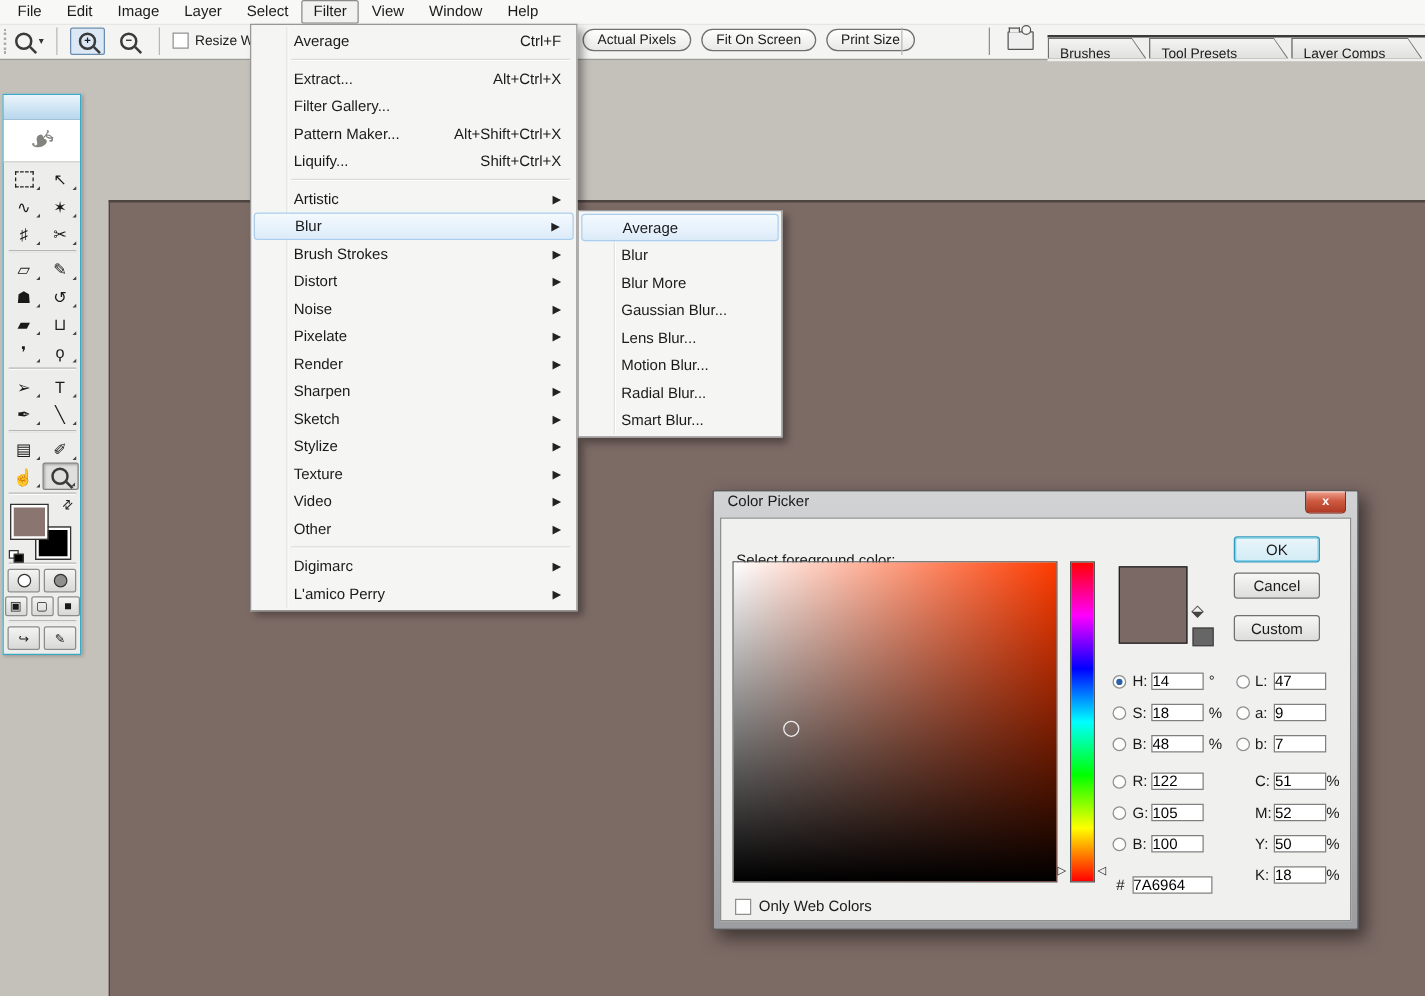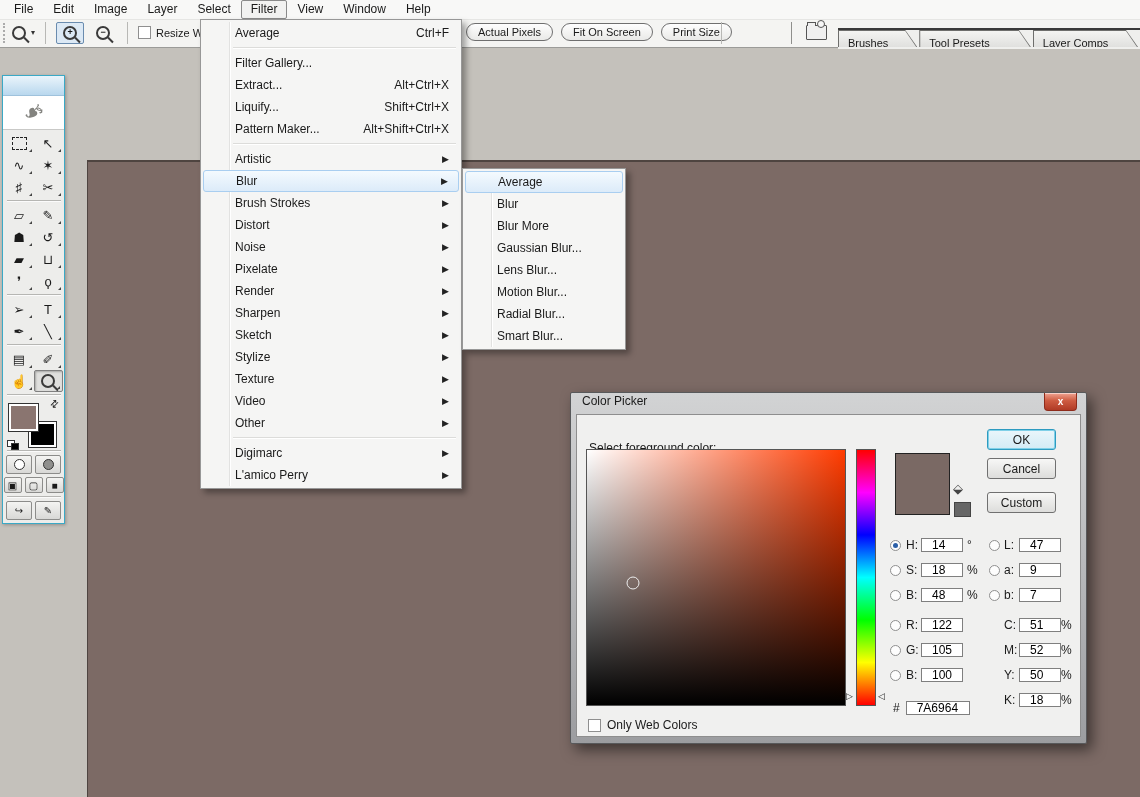--- a/index.html
+++ b/index.html
@@ -117,21 +117,21 @@
   .dbtn{position:absolute;left:410px;width:69px;height:21px;border:1px solid #707070;border-radius:3px;
         background:linear-gradient(#F7F7F6,#DDDDDB);font-size:12px;display:flex;
         align-items:center;justify-content:center;box-sizing:border-box;}
   .dbtn.focus{border:1px solid #2E9BC0;box-shadow:0 0 0 1px #7FD0E8 inset;background:linear-gradient(#EAF6FB,#D2EBF5);}
   .vrow{position:absolute;height:20px;display:flex;align-items:center;font-size:12px;}
   .radio{width:11px;height:11px;border:1px solid #8F8F8F;border-radius:50%;background:#FDFDFD;
         position:relative;display:inline-block;box-sizing:border-box;}
   .radio.sel::after{content:"";position:absolute;left:2px;top:2px;width:5px;height:5px;
         border-radius:50%;background:#2B5FA8;}
   .vrow input{border:1px solid #7F7F7F;background:#FFF;height:14px;font-size:12px;
-        font-family:"Liberation Sans",sans-serif;padding:0 10px;box-sizing:border-box;}
+        font-family:"Liberation Sans",sans-serif;padding:0 0;box-sizing:border-box;}
   .vlabel{display:inline-block;}
   .webrow{position:absolute;left:11px;top:303px;display:flex;align-items:center;gap:6px;font-size:12px;}
 </style>
 </head>
 <body>
 
 <div class="canvas"></div>
 
 <div class="menubar" id="menubar">
     <span class="mi">File</span>
@@ -293,33 +293,33 @@
 </div>
 
 <div class="menu" style="left:200px;top:19px;width:262px;" id="filtermenu">
   <div class="gutterline"></div>
 <div class="mitem">
       <span>Average</span>
       <span class="sc">Ctrl+F</span>
     </div>
     <div class="msep"></div>
     <div class="mitem">
-      <span>Filter Gallery...</span>
-    </div>
-    <div class="mitem">
       <span>Extract...</span>
       <span class="sc">Alt+Ctrl+X</span>
     </div>
     <div class="mitem">
+      <span>Filter Gallery...</span>
+    </div>
+    <div class="mitem">
+      <span>Pattern Maker...</span>
+      <span class="sc">Alt+Shift+Ctrl+X</span>
+    </div>
+    <div class="mitem">
       <span>Liquify...</span>
       <span class="sc">Shift+Ctrl+X</span>
-    </div>
-    <div class="mitem">
-      <span>Pattern Maker...</span>
-      <span class="sc">Alt+Shift+Ctrl+X</span>
     </div>
     <div class="msep"></div>
     <div class="mitem">
       <span>Artistic</span>
       <span class="arrow">▶</span>
     </div>
     <div class="mitem hl">
       <span>Blur</span>
       <span class="arrow">▶</span>
     </div>

